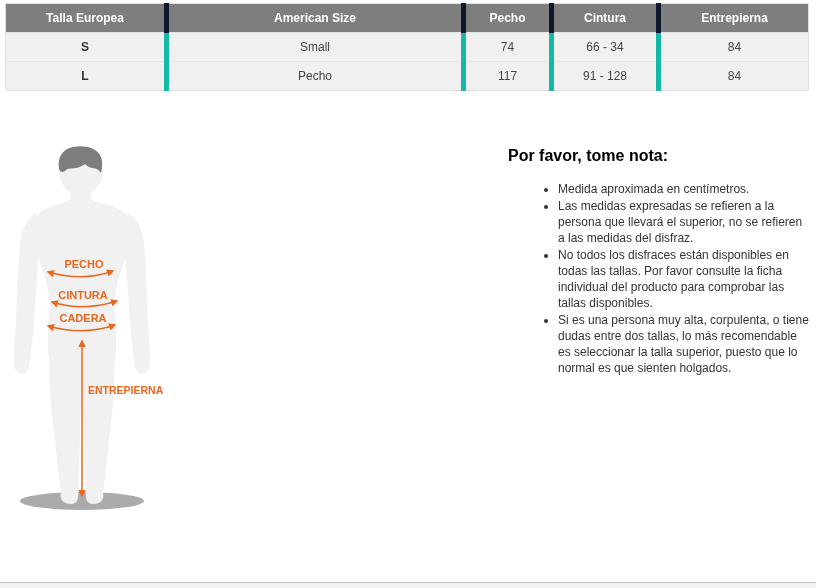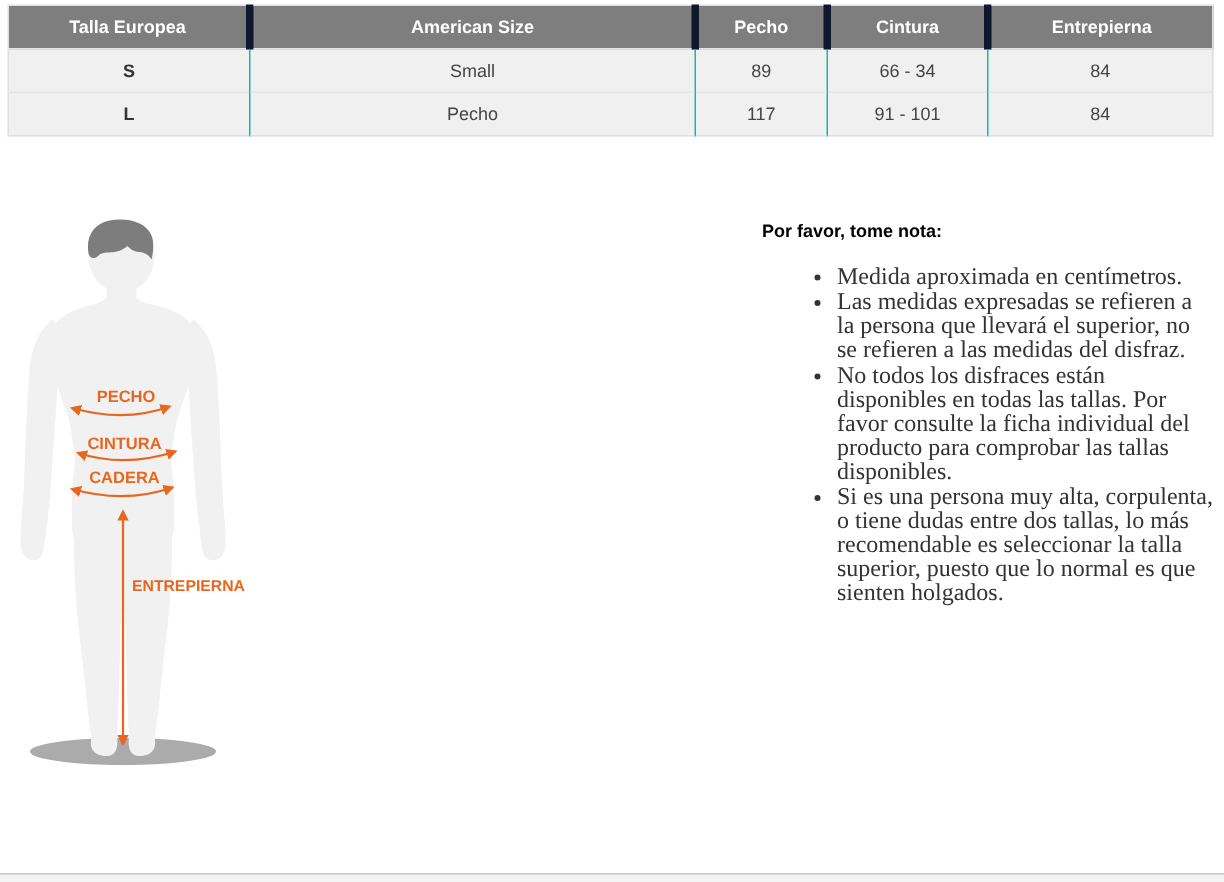--- a/index.html
+++ b/index.html
@@ -13,38 +13,38 @@
     border-collapse:collapse;table-layout:fixed;
     font-size:12px;color:#444;border:1px solid #e0e0e0;
   }
   .size-table th{
     background:#7e7e7e;color:#ffffff;font-weight:bold;
     padding:7px 4px;border-left:5px solid #0f172a;text-align:center;
   }
   .size-table th:first-child{border-left:none;}
   .size-table td{
     text-align:center;padding:7px 4px;
-    border-top:1px solid #e4e4e4;border-left:1px solid #14b8a6;
+    border-top:1px solid #e4e4e4;border-left:5px solid #14b8a6;
     color:#444;background:#ffffff;
   }
   .size-table td:first-child{border-left:none;font-weight:bold;color:#333;}
   .size-table tr.odd td{background:#f0f0f0;}
   .col-eu{width:161px;} .col-us{width:297px;} .col-chest{width:88px;}
   .col-waist{width:107px;} .col-inseam{width:150px;}
   
   .figure-wrap{position:absolute;left:5px;top:145px;width:180px;height:372px;}
   .figure-wrap svg{display:block;}
   .fig-label{font:bold 11px "Liberation Sans", sans-serif;fill:#e8671e;}
   .fig-label-small{font:bold 10.5px "Liberation Sans", sans-serif;fill:#e8671e;}
   .measure{stroke:#e8671e;stroke-width:1.5;fill:none;}
   
   .notes{position:absolute;left:508px;top:145px;width:302px;color:#333;}
-  .notes-heading{font-size:12px;font-weight:bold;color:#000;margin:2px 0 16px 0;}
+  .notes-heading{font-size:16px;font-weight:bold;color:#000;margin:2px 0 16px 0;}
   .notes-list{margin:0;padding:0 0 0 50px;}
-  .notes-list li{font-size:16px;line-height:16px;margin:0 0 1px 0;font-family:Liberation Serif, serif;}
+  .notes-list li{font-size:12px;line-height:16px;margin:0 0 1px 0;}
   
   .footer-bar{
     position:absolute;left:0;top:582px;width:816px;height:6px;
     border-top:1px solid #c8c8c8;background:#f3f3f3;
   }
 </style>
 </head>
 <body>
 
 <table class="size-table">
@@ -61,29 +61,29 @@
       <th>American Size</th>
       <th>Pecho</th>
       <th>Cintura</th>
       <th>Entrepierna</th>
     </tr>
   </thead>
   <tbody>
     <tr class="odd">
       <td>S</td>
       <td>Small</td>
-      <td>89</td>
+      <td>74</td>
       <td>66 - 34</td>
       <td>84</td>
     </tr>
     <tr class="odd">
       <td>L</td>
       <td>Pecho</td>
       <td>117</td>
-      <td>91 - 101</td>
+      <td>91 - 128</td>
       <td>84</td>
     </tr>
   </tbody>
 </table>
 
 <div class="figure-wrap">
   <svg width="180" height="372" viewBox="0 0 180 372">
     <defs>
       <marker id="ah" viewBox="0 0 10 10" refX="8" refY="5" markerWidth="5" markerHeight="5" orient="auto-start-reverse">
         <path d="M0,0 L10,5 L0,10 Z" fill="#e8671e"></path>

